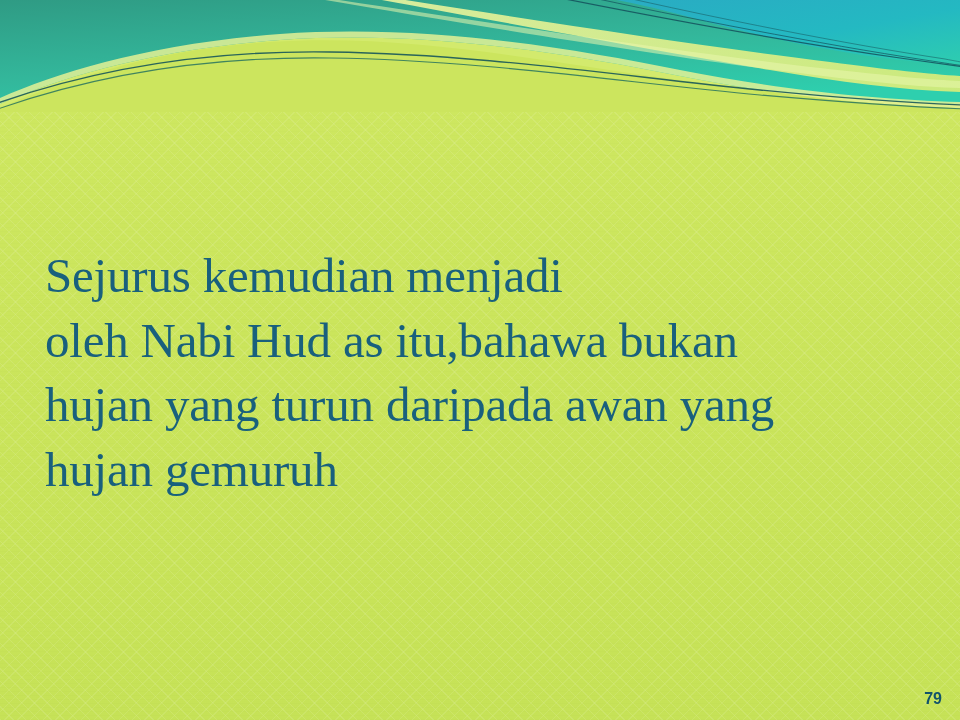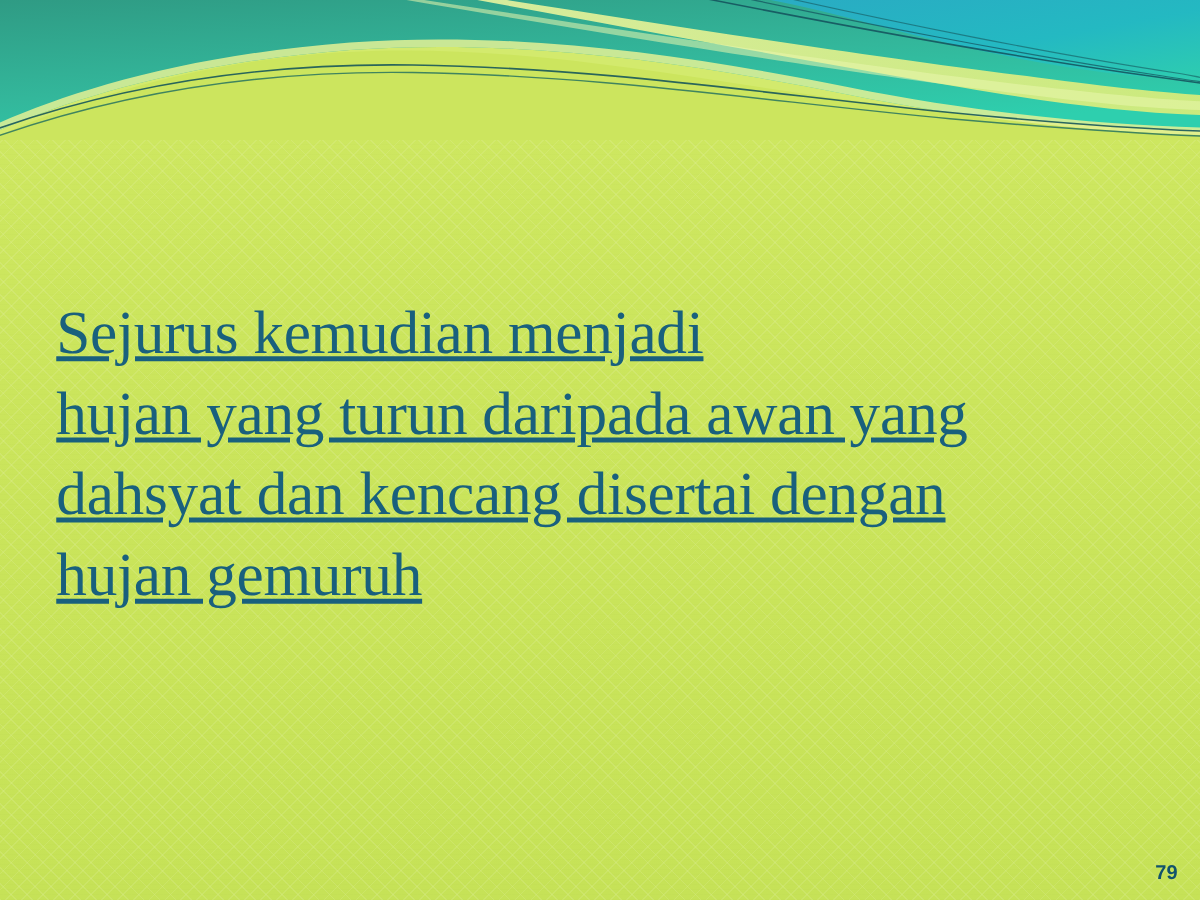--- a/index.html
+++ b/index.html
@@ -46,28 +46,27 @@
     width: 960px;
     height: 112px;
     overflow: hidden;
   }
   #banner svg { display: block; width: 960px; height: 112px; }
 
   
   #body-text {
     position: absolute;
     left: 45px;
-    top: 234px;
+    top: 244px;
     width: 890px;
     color: #19607d;
     font-size: 49px;
     line-height: 64.5px;
     letter-spacing: -0.2px;
     font-weight: 400;
-    text-decoration: underline;
   }
   #body-text .ln { display: block; white-space: pre; }
 
   
   #slide-number {
     position: absolute;
     right: 18px;
     bottom: 12px;
     color: #12536b;
     font-size: 16px;
@@ -129,20 +128,20 @@
       <path d="M-5,110 C80,80 190,56 330,58 C480,60 620,82 760,95
                C840,102 910,107 965,109" fill="none" stroke="#1d6b5f" stroke-width="1.1" opacity="0.8"></path>
       <path d="M540,-6 C650,16 790,42 900,58 C930,62 950,65 965,67" fill="none" stroke="#14505c" stroke-width="1.2" opacity="0.85"></path>
       <path d="M575,-6 C685,18 820,44 925,60 C945,63 957,65 965,66" fill="none" stroke="#14505c" stroke-width="1.0" opacity="0.7"></path>
       <path d="M610,-6 C715,18 845,44 945,59 C955,61 962,62 965,63" fill="none" stroke="#16575e" stroke-width="0.9" opacity="0.6"></path>
     </svg>
   </div>
 
   <div id="body-text">
     <span class="ln">Sejurus kemudian menjadi</span>
+    <span class="ln">oleh Nabi Hud as itu,bahawa bukan</span>
     <span class="ln">hujan yang turun daripada awan yang</span>
-    <span class="ln">dahsyat dan kencang disertai dengan</span>
     <span class="ln">hujan gemuruh</span>
   </div>
 
   <div id="slide-number">79</div>
 
 </div>
 
 </body></html>

